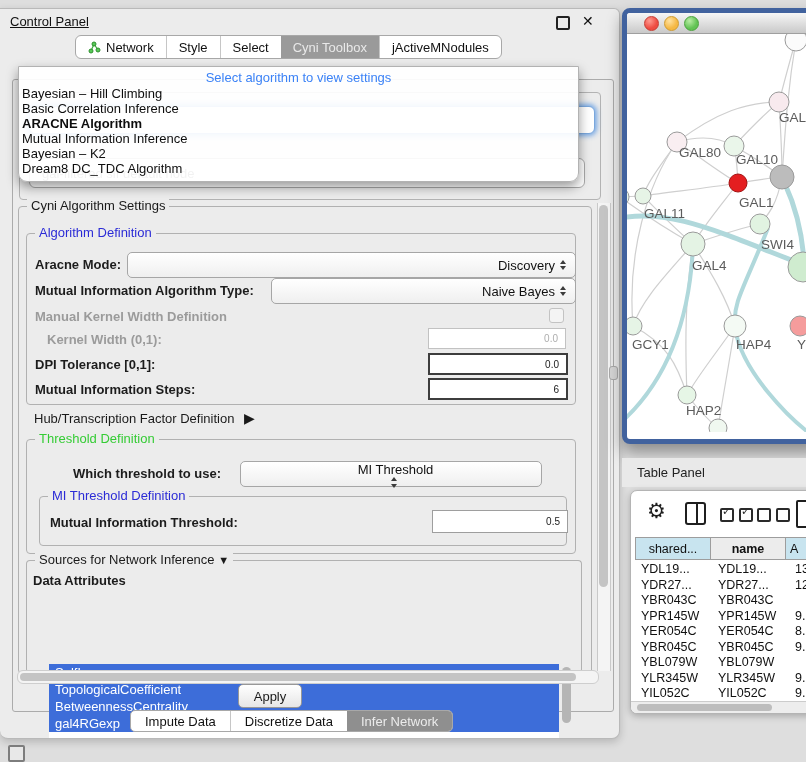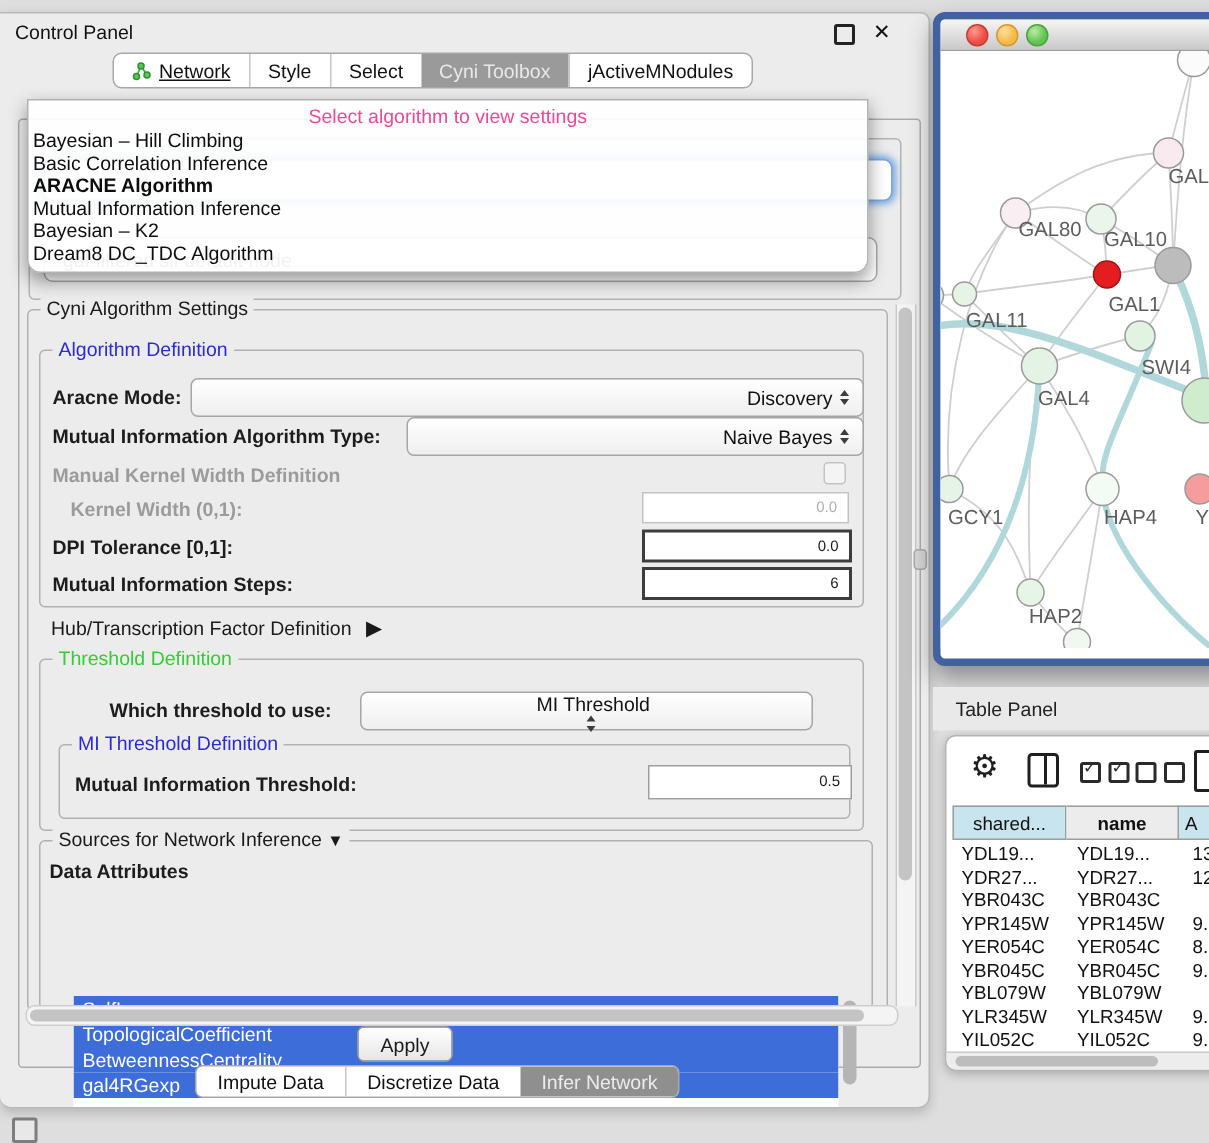--- a/index.html
+++ b/index.html
@@ -3,30 +3,30 @@
 <meta charset="utf-8">
 <style>
   html,body{margin:0;padding:0;background:#cfcfcf;}
   #screen{position:relative;width:806px;height:762px;background:#dedede;overflow:hidden;
           font-family:"Liberation Sans","DejaVu Sans",sans-serif;color:#1a1a1a;font-size:13px;}
 
   
   #cp{position:absolute;left:0;top:8px;width:619px;height:729px;background:#ececec;
       border:1px solid #b9b9b9;border-left:none;border-radius:0 6px 8px 8px;box-shadow:0 3px 8px rgba(0,0,0,.18);}
   #cp-titlebar{position:absolute;left:0;top:0;width:100%;height:26px;}
-  #cp-title{position:absolute;left:10px;top:5px;font-size:13px;color:#111;}
+  #cp-title{position:absolute;left:10px;top:5px;font-size:13px;color:#111;text-decoration:underline;}
   #cp-float{position:absolute;left:556px;top:7px;width:10px;height:10px;border:2px solid #222;border-radius:2px;}
   #cp-close{position:absolute;left:582px;top:4px;font-weight:bold;font-size:14px;color:#111;}
 
   
   #top-tabs{position:absolute;left:75px;top:26px;height:22px;display:flex;background:#fff;
             border:1px solid #a8a8a8;border-radius:6px;overflow:hidden;}
   .ttab{display:flex;align-items:center;justify-content:center;padding:0 12px;font-size:13px;color:#111;
         border-left:1px solid #c6c6c6;white-space:nowrap;}
-  .ttab:first-child{border-left:none;text-decoration:underline;}
+  .ttab:first-child{border-left:none;}
   .ttab.sel{background:#9a9a9a;color:#e9e9e9;border-left:none;}
   .ttab svg{margin-right:5px;}
 
   
   #panel{position:absolute;left:12px;top:70px;width:600px;height:631px;background:#ececec;
          border:1px solid #ababab;border-radius:3px;}
 
   
   #bg-group{position:absolute;left:6px;top:12px;width:580px;height:106px;border:1px solid #b3b3b3;border-radius:4px;}
   #bg-combo-focus{position:absolute;left:16px;top:26px;width:564px;height:26px;background:#fff;border:1px solid #7aa7dc;
@@ -77,21 +77,21 @@
   #bottom-tabs{position:absolute;left:130px;top:701px;height:20px;display:flex;background:#fff;
                border:1px solid #a8a8a8;border-radius:5px;overflow:hidden;}
   .btab{display:flex;align-items:center;justify-content:center;padding:0 14px;font-size:13px;color:#111;
         border-left:1px solid #c6c6c6;white-space:nowrap;}
   .btab:first-child{border-left:none;}
   .btab.sel{background:#8f8f8f;color:#ececec;border-left:none;}
 
   
   #popup{position:absolute;left:18px;top:57px;width:559px;height:114px;background:rgba(255,255,255,0.92);
          border:1px solid #b2b2b2;border-radius:0 0 9px 9px;box-shadow:0 5px 12px rgba(0,0,0,.4);z-index:50;}
-  #popup-header{height:17px;line-height:17px;text-align:center;color:#ec4899;font-size:13px;margin-top:2px;}
+  #popup-header{height:17px;line-height:17px;text-align:center;color:#3b82f6;font-size:13px;margin-top:2px;}
   .pitem{height:15px;line-height:15px;padding-left:3px;font-size:13px;color:#0d0d0d;white-space:nowrap;}
   .pitem.bold{font-weight:bold;}
 
   
   #mini-icon{position:absolute;left:8px;top:745px;width:13px;height:13px;border:2px solid #7d7d7d;border-radius:2px;background:#e8e8e8;}
 
   
   #splitter-knob{position:absolute;left:609px;top:366px;width:7px;height:12px;border:1px solid #a9a9a9;border-radius:3px;background:#d6d6d6;}
 
   

